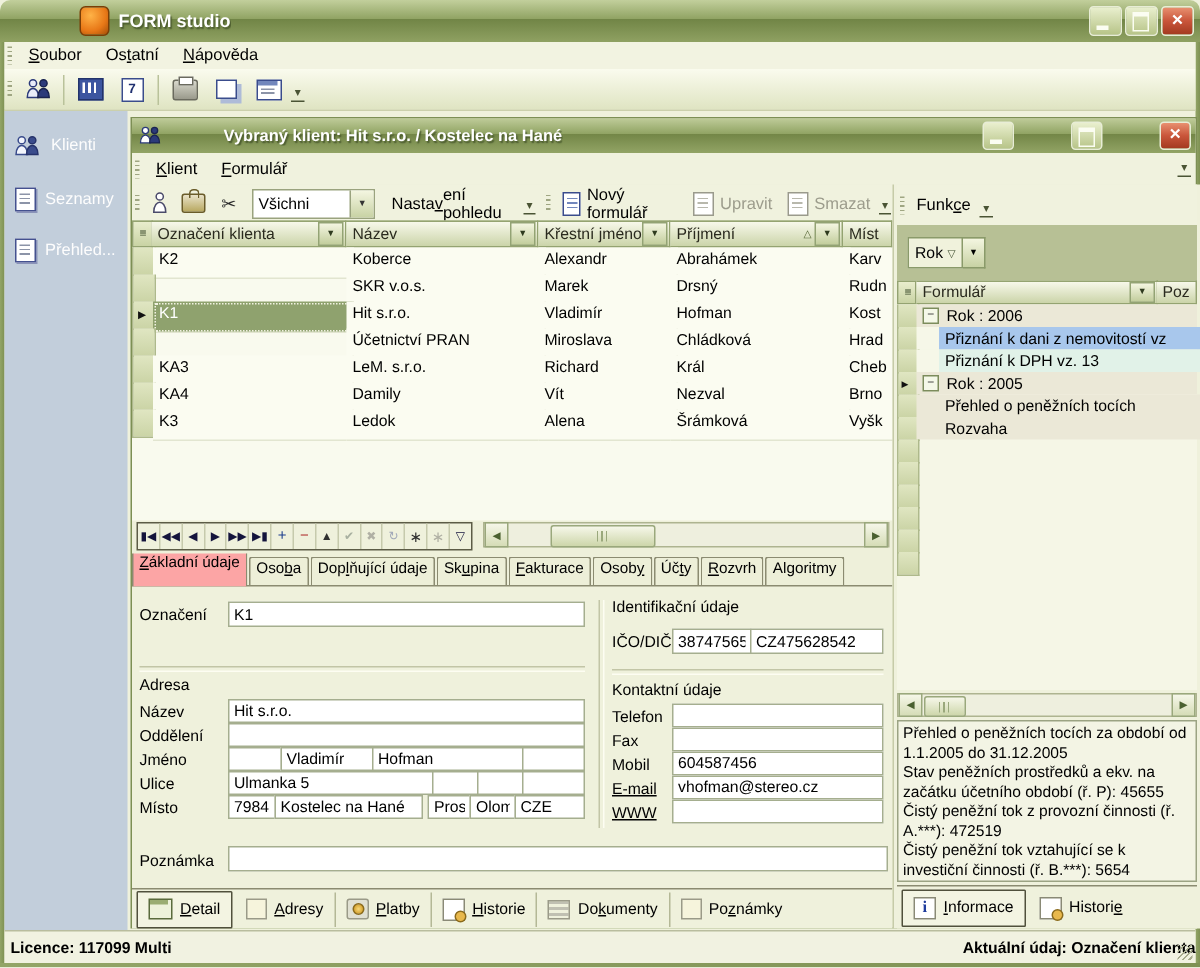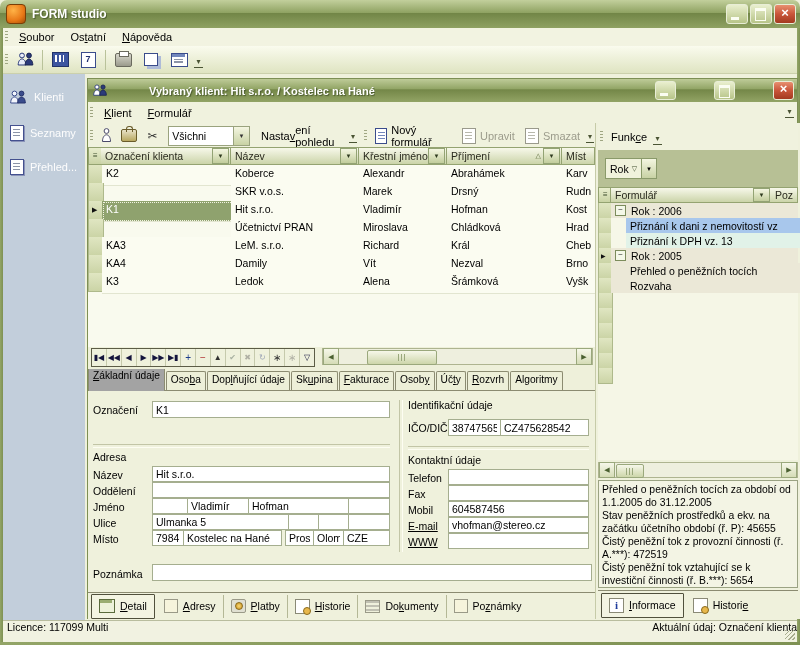--- a/index.html
+++ b/index.html
@@ -5,21 +5,21 @@
   html,body{margin:0;padding:0;}
   body{width:800px;height:645px;font-family:"Liberation Sans",sans-serif;font-size:11px;color:#000;}
   #app{position:relative;width:800px;height:645px;background:#EFF1DC;overflow:hidden;}
   .a{position:absolute;box-sizing:border-box;}
   .nosel{white-space:nowrap;overflow:hidden;}
   u{text-decoration:underline;}
 
   
   .frame-side{background:linear-gradient(90deg,#93A567,#7E9153);}
   #titlebar{left:0;top:0;width:800px;height:28px;border-radius:7px 7px 0 0;
-    background:linear-gradient(#C2Cf9C,#90A363 45%,#718546 46%,#8FA162);display:flex;align-items:center;}
+    background:linear-gradient(#C2Cf9C,#90A363 45%,#718546 46%,#8FA162);display:flex;align-items:center;padding-left:47px;}
   .title-text{color:#fff;font-weight:bold;font-size:12px;text-shadow:1px 1px 1px #4A5A2E;margin-left:6px;}
   .appicon{width:18px;height:18px;margin-left:6px;border-radius:4px;
     background:radial-gradient(circle at 35% 30%,#FFB347,#E87817 60%,#A34E08);border:1px solid #7A3E06;}
   .winbtn{width:20px;height:18px;border:1px solid #E8EDD6;border-radius:3px;margin-left:2px;
     background:linear-gradient(#E9EFCE,#B7C488);position:relative;}
   .winbtn.close{background:linear-gradient(#E89070,#C9553A 50%,#A33A20);color:#fff;font-weight:bold;
     font-size:13px;line-height:15px;text-align:center;}
   .winbtn.mini::after{content:"";position:absolute;left:4px;bottom:3px;width:8px;height:3px;background:#FBFDF2;}
   .winbtn.maxi::after{content:"";position:absolute;left:4px;top:3px;width:9px;height:9px;
     border:2px solid #FBFDF2;border-width:3px 1px 1px 1px;}
@@ -123,21 +123,21 @@
     color:#4A6030;font-size:7px;display:flex;align-items:center;justify-content:center;flex:none;}
   .sthumb{position:absolute;top:1px;height:13px;background:linear-gradient(#F6F7E9,#CDD6AA);
     border:1px solid #9AA87C;border-radius:2px;}
   .sthumb::after{content:"";position:absolute;left:50%;top:3px;width:8px;height:7px;margin-left:-4px;
     background:repeating-linear-gradient(90deg,#9AA87C 0 1px,rgba(0,0,0,0) 1px 3px);}
 
   
   #tabs{left:88px;top:369px;width:507px;height:22px;display:flex;align-items:flex-end;overflow:hidden;}
   .t{height:17px;padding:2px 4px 0 4px;margin-right:1px;border:1px solid #8B8B71;border-bottom:none;
      border-radius:2px 2px 0 0;background:#EDEFD8;font-size:10.2px;white-space:nowrap;}
-  .t.on{height:21px;background:#a3a3a3;position:relative;z-index:3;padding-top:4px;}
+  .t.on{height:21px;background:#fca5a5;position:relative;z-index:3;padding-top:4px;}
   .formplate{left:88px;top:390px;width:507px;height:202px;background:#EFF1DC;border-top:1px solid #8B8B71;}
 
   
   .lb{position:absolute;font-size:10.5px;white-space:nowrap;}
   .in{position:absolute;border:1px solid #A5AE8F;background:#fff;font-family:"Liberation Sans",sans-serif;
       font-size:10.5px;padding:0 3px;box-sizing:border-box;}
   .groove{position:absolute;height:2px;border-top:1px solid #C2C5A6;border-bottom:1px solid #FDFDF2;}
   .vgroove{position:absolute;width:2px;border-left:1px solid #C2C5A6;border-right:1px solid #FDFDF2;}
   .lnk{text-decoration:underline;cursor:pointer;}
 
@@ -161,21 +161,21 @@
   .exp{width:9px;height:9px;border:1px solid #7C8C5C;background:#F4F8E8;font-size:8px;line-height:7px;
     text-align:center;margin:0 5px 0 4px;flex:none;color:#333;}
   .exp::after{content:"−";}
 
   #infobox{left:598px;top:480px;width:200px;height:108px;background:#F3F4E4;border:1px solid #9BA383;
     padding:2px 3px;font-size:10.4px;line-height:13px;overflow:hidden;}
   #rtabs{left:598px;top:590px;width:200px;height:29px;border-top:1px solid #8B8B71;background:#EFF1DC;display:flex;align-items:center;}
 
   
   #statusbar{left:3px;top:620px;width:794px;height:22px;background:#F1F2E1;border-top:1px solid #B9BD9E;
-    display:flex;align-items:flex-start;font-size:10.5px;}
+    display:flex;align-items:center;font-size:10.5px;font-weight:bold;}
   .grip-corner{position:absolute;right:2px;bottom:2px;width:10px;height:10px;
     background:repeating-linear-gradient(135deg,#A8AC8E 0 1px,rgba(0,0,0,0) 1px 3px);}
 </style>
 </head>
 <body>
 
 <div id="app">
 
   <div class="a frame-side" style="left:0;top:28px;width:3px;height:614px"></div>
   <div class="a frame-side" style="left:797px;top:28px;width:3px;height:614px"></div>

